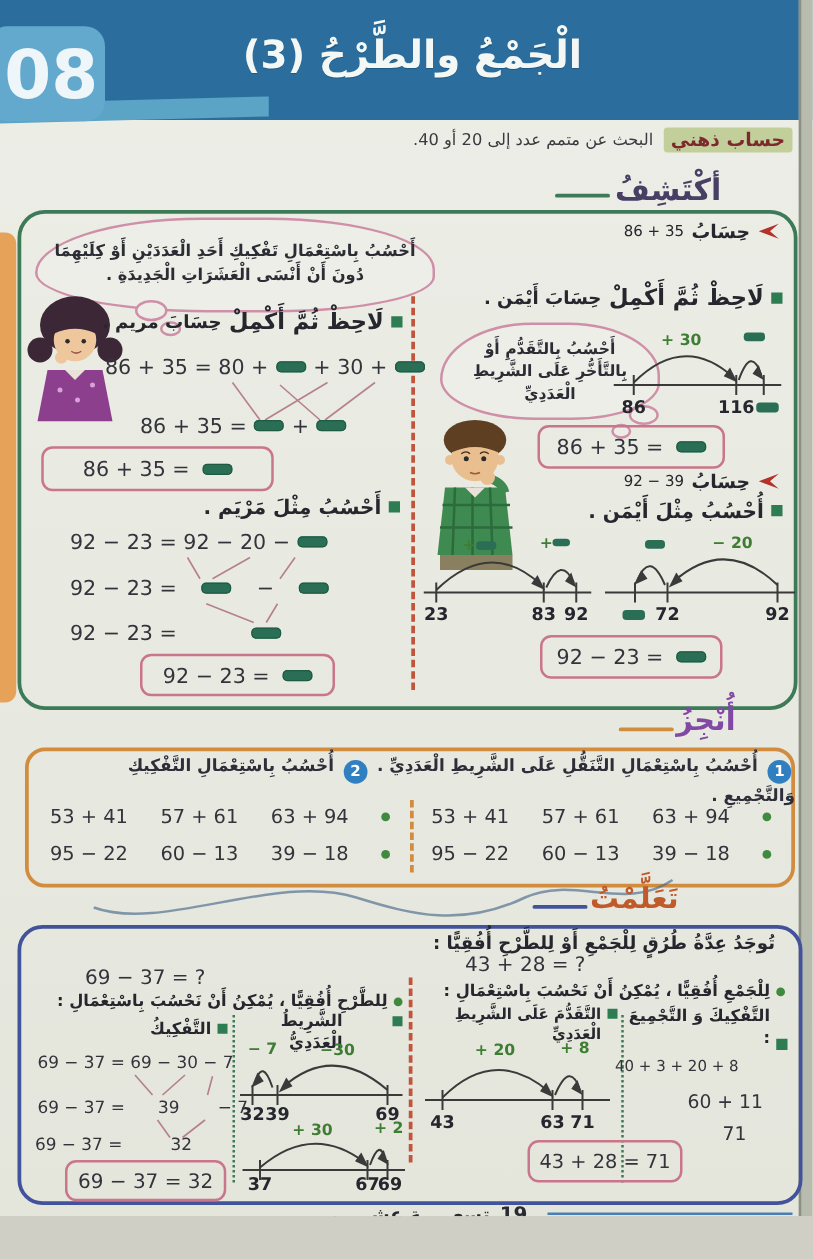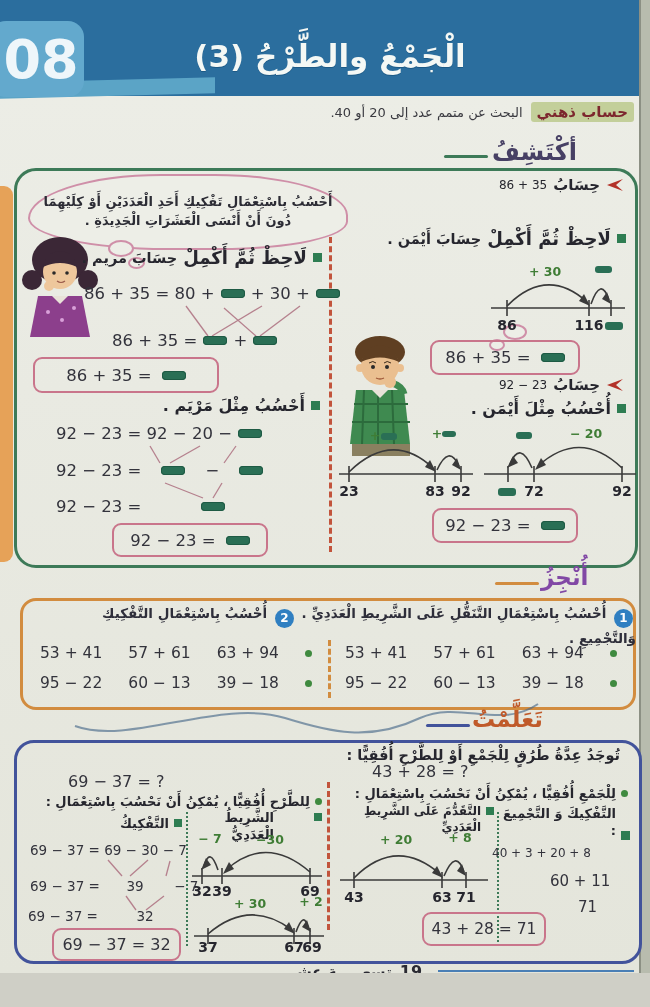--- a/index.html
+++ b/index.html
@@ -5,21 +5,21 @@
   html,body{margin:0;padding:0;background:#cfcfc6;}
   .page{position:relative;width:650px;height:973px;overflow:hidden;
         background:linear-gradient(180deg,#edeee7 0%,#e9eae2 40%,#e4e5db 100%);
         font-family:"DejaVu Sans",sans-serif;color:#30303a;}
   .abs{position:absolute;}
   
   .banner{left:0;top:0;width:650px;height:96px;background:#2b6e9e;}
   .banner-wedge{left:0;top:80px;width:215px;height:16px;background:#5ba4c6;transform:skewY(-1.5deg);}
   .unit-badge{left:-10px;top:21px;width:86px;height:76px;background:#63a9cd;border-radius:16px;
         color:#eef6fa;font-size:54px;font-weight:bold;display:flex;align-items:center;justify-content:center;padding-left:8px;}
-  .page-title{top:26px;left:140px;width:380px;text-align:center;color:#f4f8f5;font-size:31px;font-weight:bold;direction:rtl;text-shadow:0 1px 0 #1d5a86;margin-top:12px;}
+  .page-title{top:26px;left:140px;width:380px;text-align:center;color:#f4f8f5;font-size:31px;font-weight:bold;direction:rtl;text-shadow:0 1px 0 #1d5a86;}
   .mental{top:102px;right:16px;direction:rtl;font-size:13px;color:#3a3a40;display:flex;align-items:center;gap:8px;}
   .mental-label{font-weight:bold;color:#7d272e;background:#c3cf9a;padding:1px 6px;border-radius:3px;font-size:15px;}
   
   .right-edge{right:0;top:0;width:9px;height:1007px;background:#b8bcae;border-left:2px solid #8c9084;}
   .left-tab{left:0;top:186px;width:13px;height:376px;background:#e6a258;border-radius:0 9px 9px 0;}
   .corner-bl{left:0;top:978px;width:30px;height:29px;background:#8a744c;clip-path:polygon(0 100%,0 30%,100% 100%);}
   
   .sec-box{border-radius:22px;background:transparent;}
   .discover-box{left:14px;top:168px;width:618px;height:394px;border:3px solid #3d7a58;}
   .acc-box{left:20px;top:598px;width:610px;height:106px;border:3px solid #d28c3f;border-radius:16px;}
@@ -190,20 +190,21 @@
     <span>حِسَابُ</span>
     <span class="calc-expr" dir="ltr">86 + 35</span>
   </div>
 
   <div class="abs rtl-line" style="right:24px;top:228px;">
     <span class="sqb"></span>
     <span class="obs-big">لَاحِظْ ثُمَّ أَكْمِلْ</span>
     <span class="obs-small">حِسَابَ أَيْمَن .</span>
   </div>
 
+  <div class="abs bubble" style="left:352px;top:258px;width:148px;height:62px;font-size:12.5px;">أَحْسُبُ بِالتَّقَدُّمِ أَوْ بِالتَّأَخُّرِ عَلَى الشَّرِيطِ الْعَدَدِيِّ</div>
   <div class="abs tail" style="left:503px;top:324px;width:20px;height:12px;"></div>
   <div class="abs tail" style="left:489px;top:339px;width:12px;height:8px;"></div>
 
   <svg class="abs" style="left:489px;top:262px;" width="140" height="74" viewBox="0 0 140 74">
     <line class="tick" x1="2" y1="46" x2="136" y2="46"></line>
     <line class="tick" x1="18" y1="38" x2="18" y2="54"></line>
     <line class="tick" x1="100" y1="38" x2="100" y2="54"></line>
     <line class="tick" x1="122" y1="38" x2="122" y2="54"></line>
     <path class="arc" d="M18,44 Q58,4 98,40"></path>
       <polygon class="ah" points="101,44 90,39 95,32"></polygon>
@@ -238,21 +239,21 @@
   <div class="abs ansbox" style="left:430px;top:340px;width:146px;height:31px;">
     <span>86 + 35 =</span>
     <span class="chip"></span>
   </div>
 
   <div class="abs calc-line" style="right:26px;top:376px;">
     <svg width="18" height="14" viewBox="0 0 18 14">
       <path d="M17,1 L1,7 L17,13 L10,7 Z" fill="#b33229"></path>
     </svg>
     <span>حِسَابُ</span>
-    <span class="calc-expr" dir="ltr">92 − 23</span>
+    <span class="calc-expr" dir="ltr">92 − 39</span>
   </div>
 
   <div class="abs rtl-line" style="right:24px;top:399px;">
     <span class="sqb"></span>
     <span class="obs-big" style="font-size:16px;">أُحْسُبُ مِثْلَ أَيْمَن .</span>
   </div>
 
   <svg class="abs" style="left:337px;top:424px;" width="140" height="78" viewBox="0 0 140 78">
     <line class="tick" x1="2" y1="50" x2="136" y2="50"></line>
     <line class="tick" x1="12" y1="42" x2="12" y2="58"></line>

